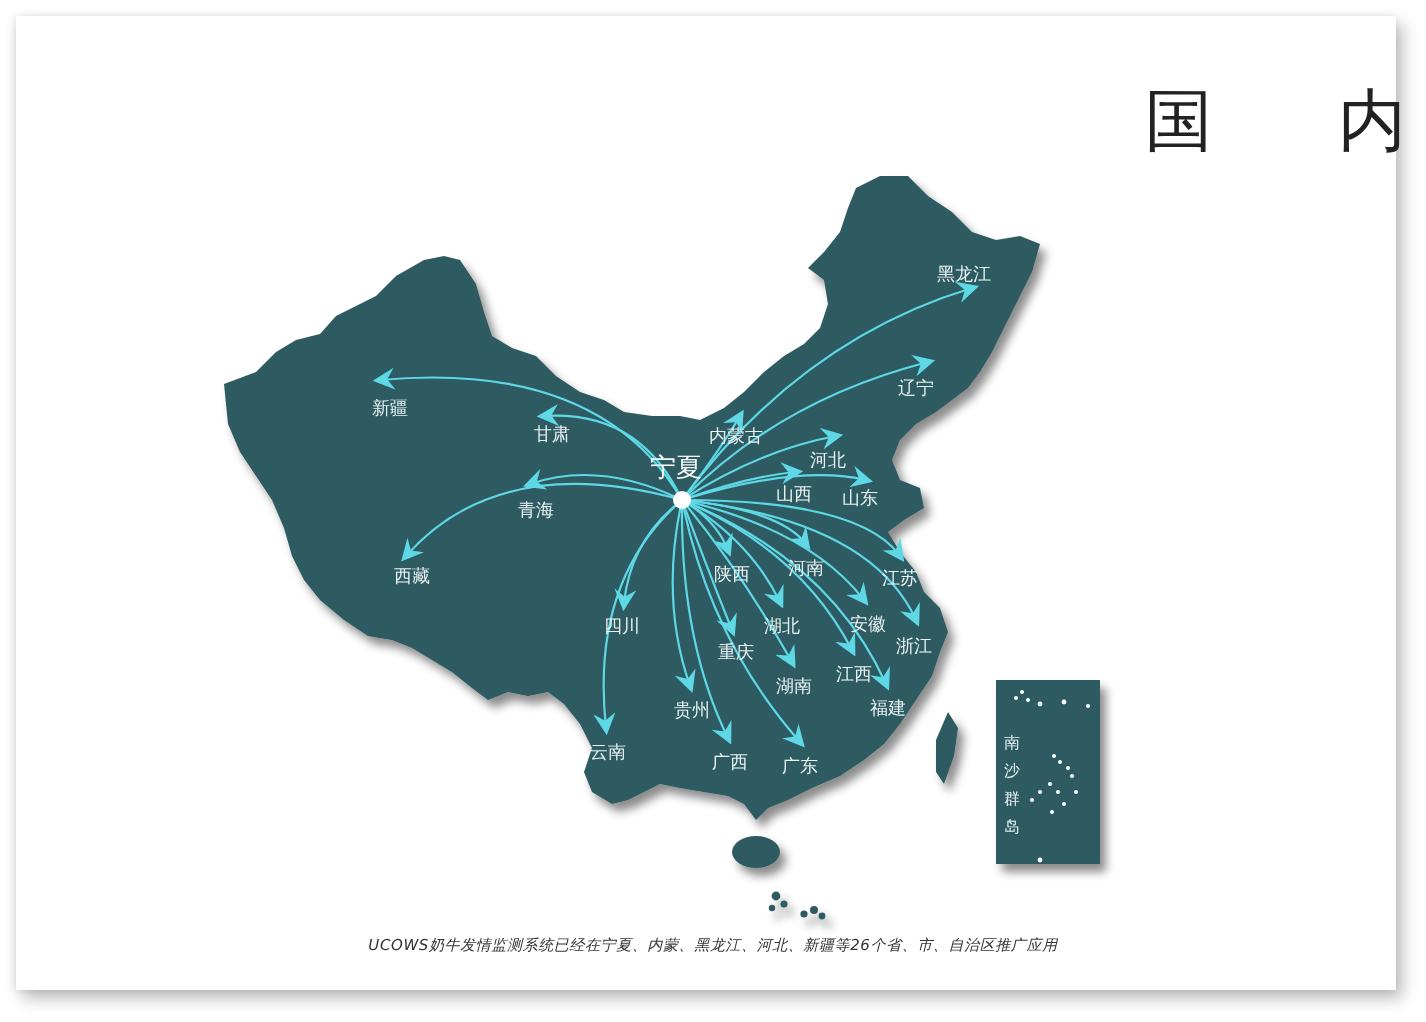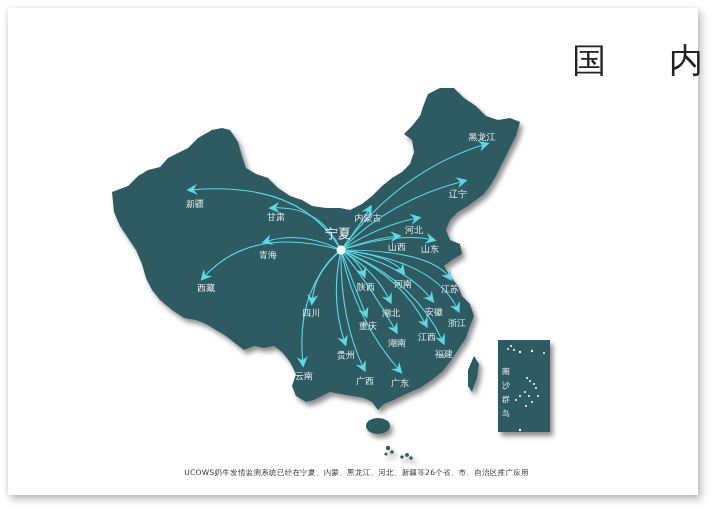--- a/index.html
+++ b/index.html
@@ -7,21 +7,21 @@
          font-family:"DejaVu Sans", "Liberation Sans", sans-serif; }
   .card { position:absolute; left:8px; top:8px; width:690px; height:487px; background:#ffffff;
           box-shadow: 3px 4px 8px rgba(0,0,0,0.28), -1px 0 4px rgba(0,0,0,0.08); }
   .title { position:absolute; left:0; width:713px; top:38px; text-align:right;
            font-size:34px; color:#222; letter-spacing:26px; text-indent:26px; font-weight:normal;margin-left:16px; }
   svg.map { position:absolute; left:0; top:0; }
   .prov { font-size:9px; fill:#e8f2f2; }
   .origin-label { font-size:13px; fill:#f2f8f8; }
   .nanhai-label { font-size:8px; fill:#e8f2f2; }
   .caption { position:absolute; left:0; width:713px; top:468px; text-align:center;
-             font-size:7.5px; color:#333; letter-spacing:0.3px; }
+             font-size:7.5px; color:#333; letter-spacing:0.3px;font-style:italic; }
 </style>
 </head>
 <body>
 
 <div class="card"></div>
 
 <div class="title">国 内</div>
 
 <svg class="map" width="713" height="511" viewBox="0 0 713 511">
   <defs>

